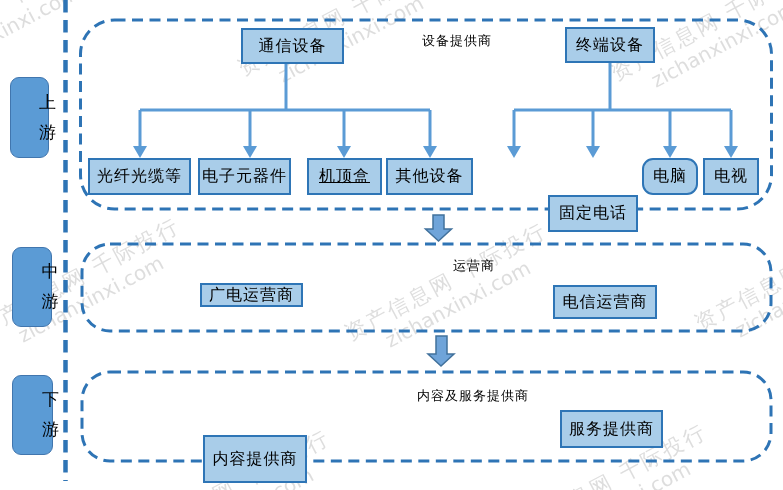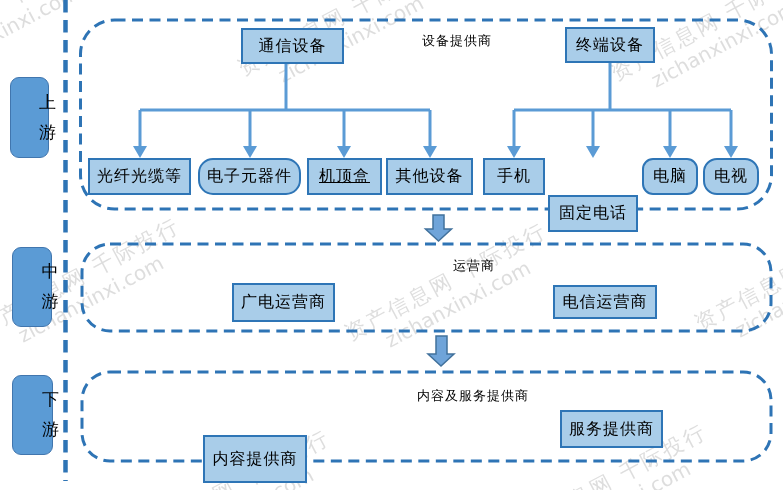--- a/index.html
+++ b/index.html
@@ -40,28 +40,28 @@
     background:#5b9bd5; border:1.5px solid #4176ae; border-radius:9px;
     font-size:17px;
     padding-left:36px;
   }
   .stage-label .vtext { width:1.1em; line-height:1.75; text-align:center; }
   .section-title { position:absolute; z-index:3; font-size:13px; letter-spacing:1px; white-space:nowrap;margin-left:44px; }
   
   .n-comm   { left:241px; top:28px;  width:103px;  height:36px; }
   .n-term   { left:565px; top:27px;  width:90px;  height:36px; }
   .n-c1 { left:88px;  top:158px; width:103px; height:37px; }
-  .n-c2 { left:198px; top:158px; width:103px; height:37px;border-radius:15px; }
+  .n-c2 { left:198px; top:158px; width:93px; height:37px; }
   .n-c3 { left:307px; top:158px; width:75px;  height:37px;text-decoration:underline; }
   .n-c4 { left:386px; top:158px; width:87px;  height:37px; }
   .n-c5 { left:483px; top:158px; width:62px;  height:37px; }
   .n-c6 { left:548px; top:158px; width:90px;  height:37px;margin-top:37px; }
   .n-c7 { left:642px; top:158px; width:56px;  height:37px;border-radius:11px; }
-  .n-c8 { left:703px; top:158px; width:56px;  height:37px;border-radius:14px; }
-  .n-op1 { left:200px; top:283px; width:103px; height:39px;margin-left:32px; }
+  .n-c8 { left:703px; top:158px; width:56px;  height:37px; }
+  .n-op1 { left:200px; top:283px; width:103px; height:24px; }
   .n-op2 { left:553px; top:285px; width:104px; height:34px; }
   .n-pr1 { left:203px; top:412px; width:104px; height:48px;margin-top:23px; }
   .n-pr2 { left:560px; top:410px; width:103px; height:38px;text-align:right; }
   .lbl-up   { left:10px; top:77px;  width:39px; height:81px; }
   .lbl-mid  { left:12px; top:247px; width:40px; height:80px;font-family:Liberation Serif, serif; }
   .lbl-down { left:12px; top:375px; width:41px; height:80px; }
   .t-equip { left:378px; top:32px; }
   .t-oper  { left:409px; top:257px; }
   .t-cont  { left:373px; top:387px; }
 </style>
@@ -155,21 +155,20 @@
     <span class="vtext">下游</span>
   </div>
 
   <div class="section-title t-equip">设备提供商</div>
   <div class="node n-comm">通信设备</div>
   <div class="node n-term">终端设备</div>
   <div class="node n-c1">光纤光缆等</div>
   <div class="node n-c2">电子元器件</div>
   <div class="node n-c3">机顶盒</div>
   <div class="node n-c4">其他设备</div>
-  <div class="node n-c5">手机</div>
   <div class="node n-c6">固定电话</div>
   <div class="node n-c7">电脑</div>
   <div class="node n-c8">电视</div>
 
   <div class="section-title t-oper">运营商</div>
   <div class="node n-op1">广电运营商</div>
   <div class="node n-op2">电信运营商</div>
 
   <div class="section-title t-cont">内容及服务提供商</div>
   <div class="node n-pr1">内容提供商</div>

